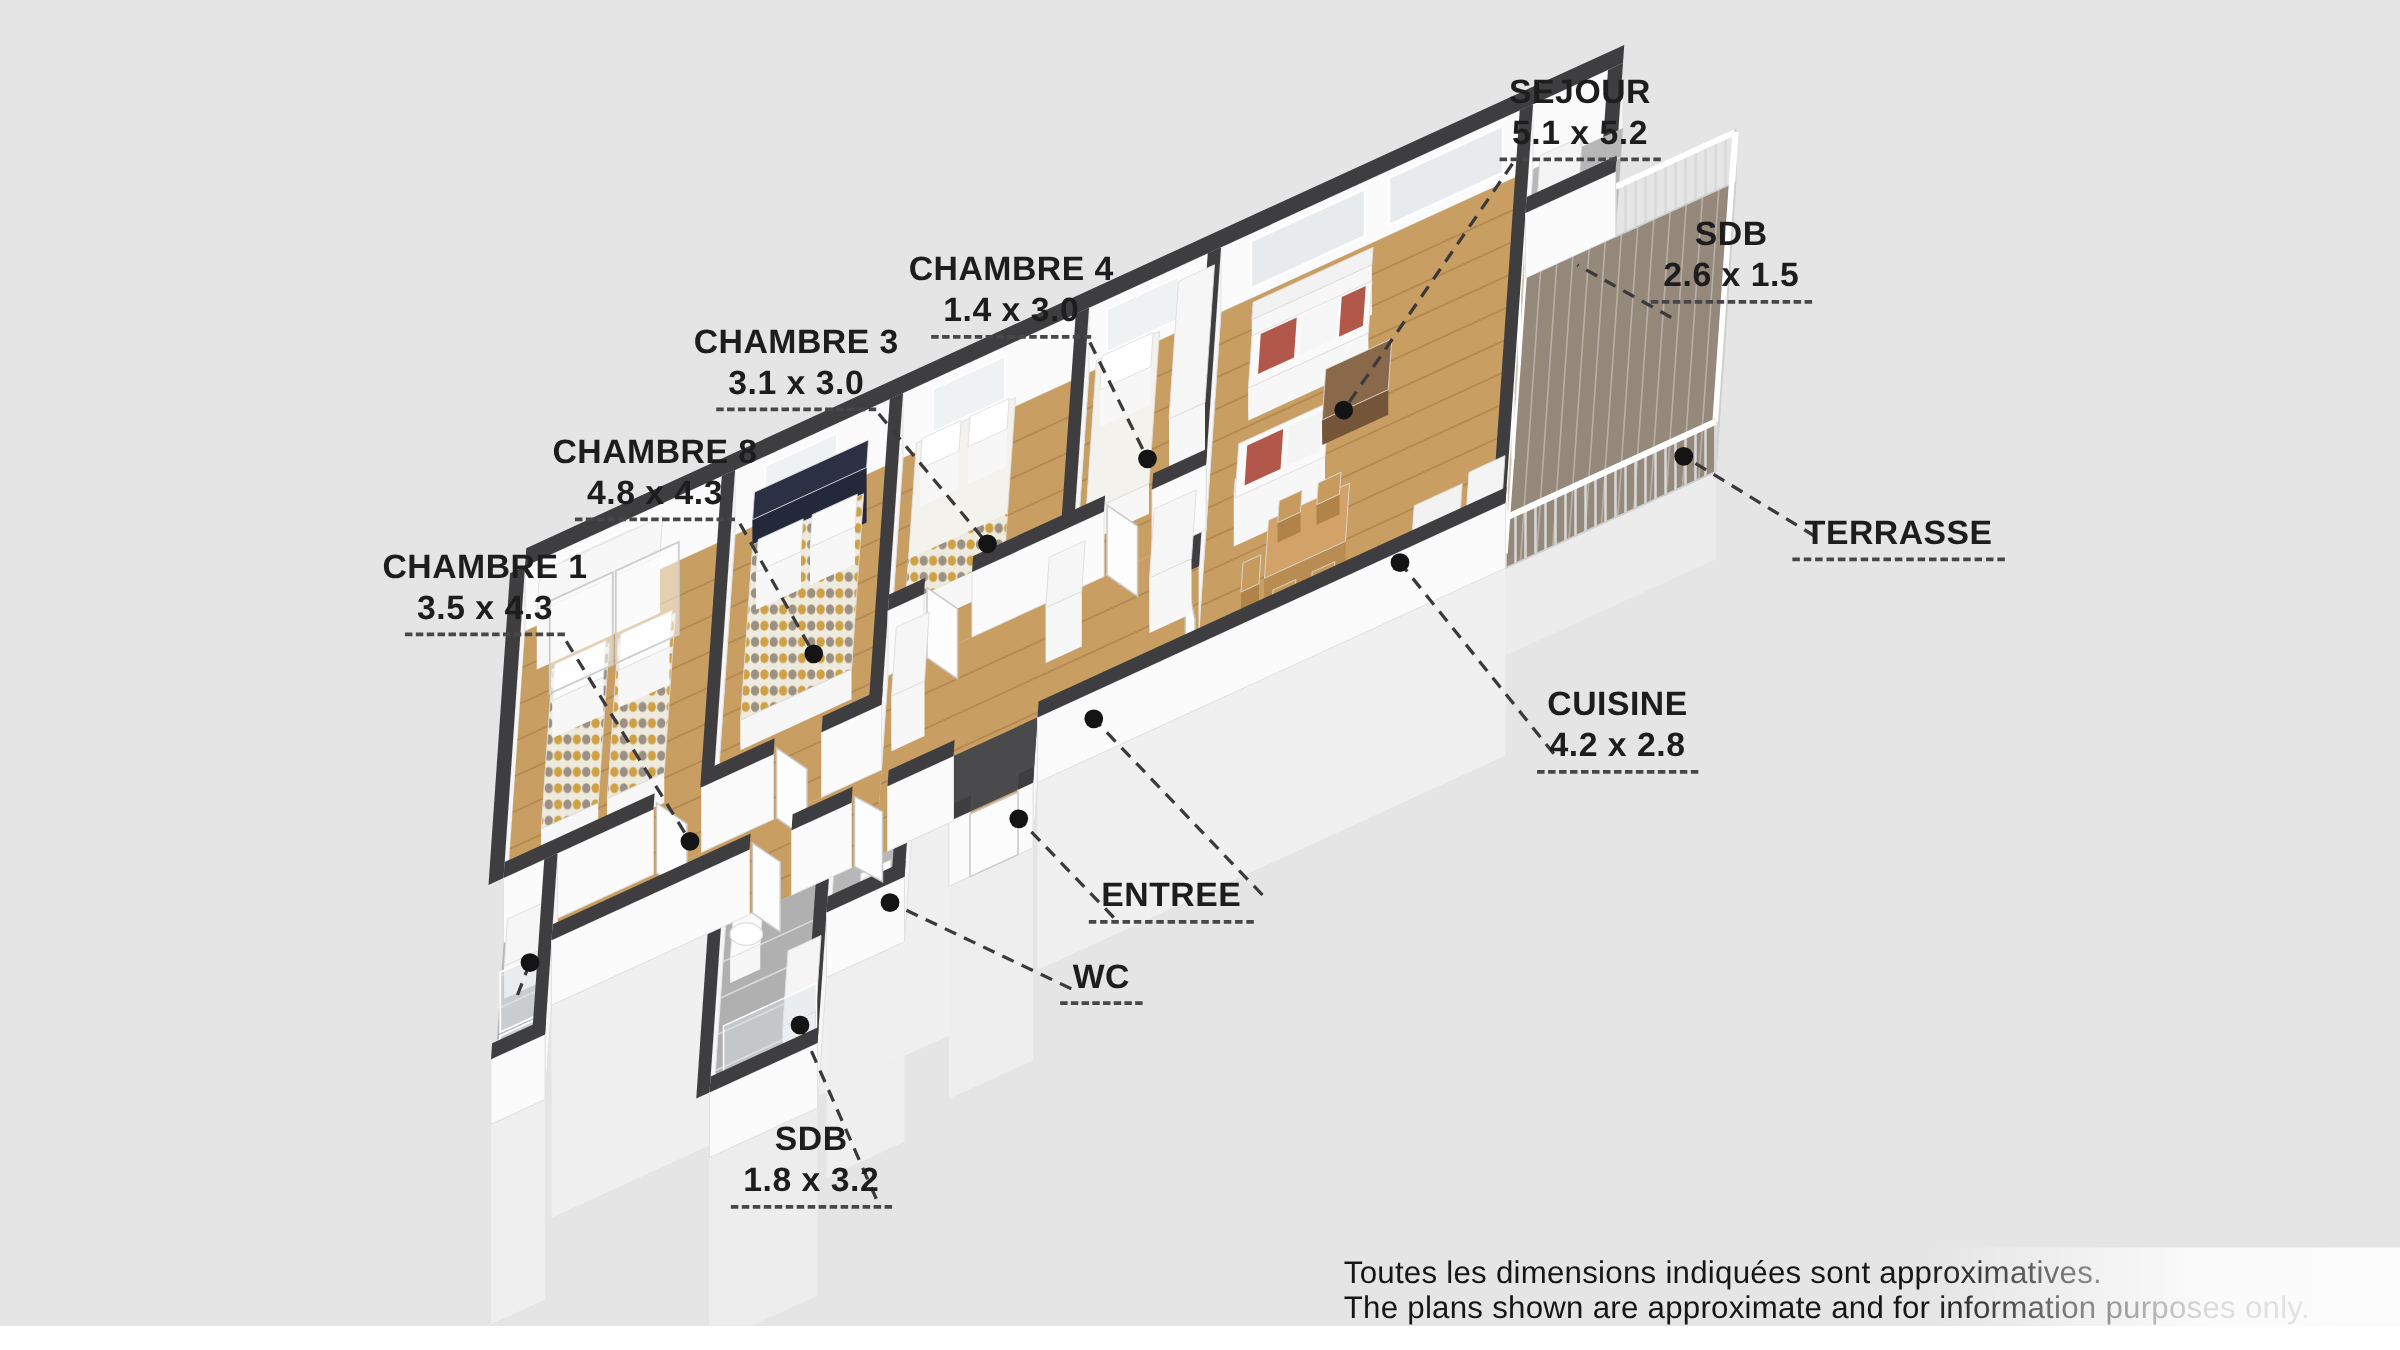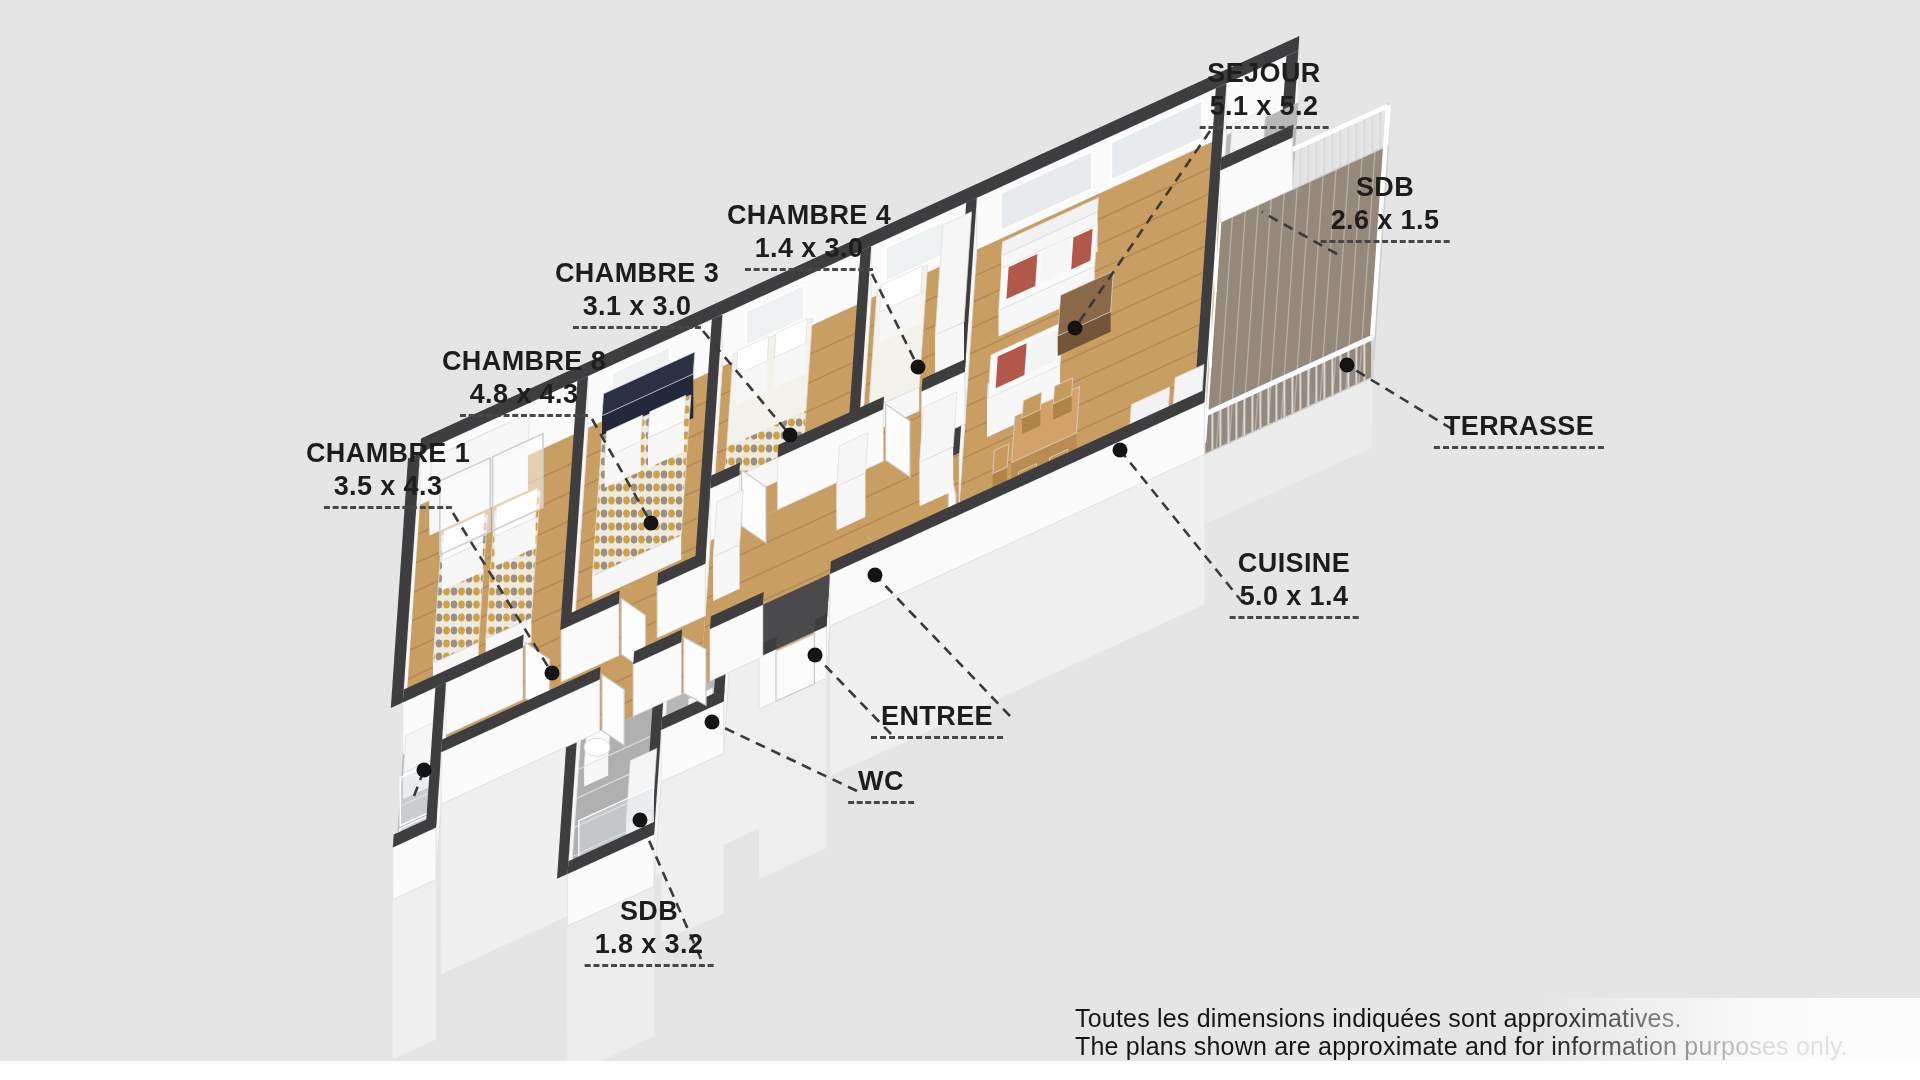--- a/index.html
+++ b/index.html
@@ -445,21 +445,21 @@
   </div>
   <div class="room-label" style="left:1385px;top:171px">
     <span class="rl-line">SDB</span>
     <span class="rl-line rl-u">2.6 x 1.5</span>
   </div>
   <div class="room-label" style="left:1519px;top:410px">
     <span class="rl-line rl-u">TERRASSE</span>
   </div>
   <div class="room-label" style="left:1294px;top:547px">
     <span class="rl-line">CUISINE</span>
-    <span class="rl-line rl-u">5.0 x 1.4</span>
+    <span class="rl-line rl-u">4.2 x 2.8</span>
   </div>
   <div class="room-label" style="left:937px;top:700px">
     <span class="rl-line rl-u">ENTREE</span>
   </div>
   <div class="room-label" style="left:881px;top:765px">
     <span class="rl-line rl-u">WC</span>
   </div>
   <div class="room-label" style="left:649px;top:895px">
     <span class="rl-line">SDB</span>
     <span class="rl-line rl-u">1.8 x 3.2</span>

